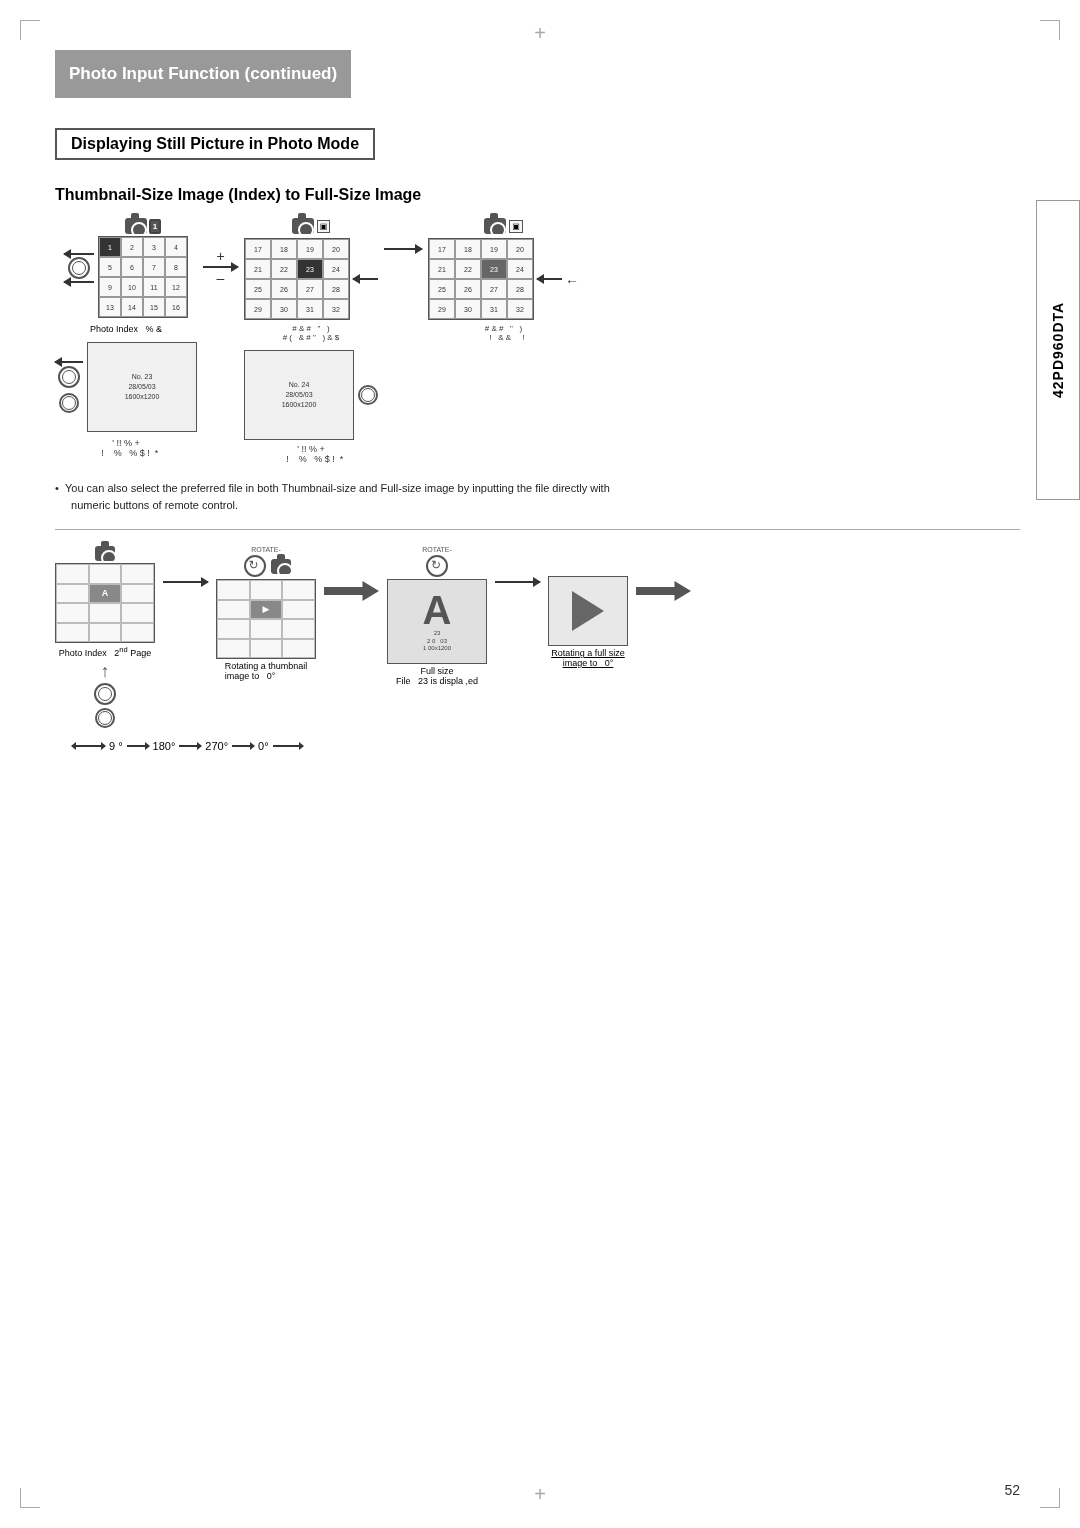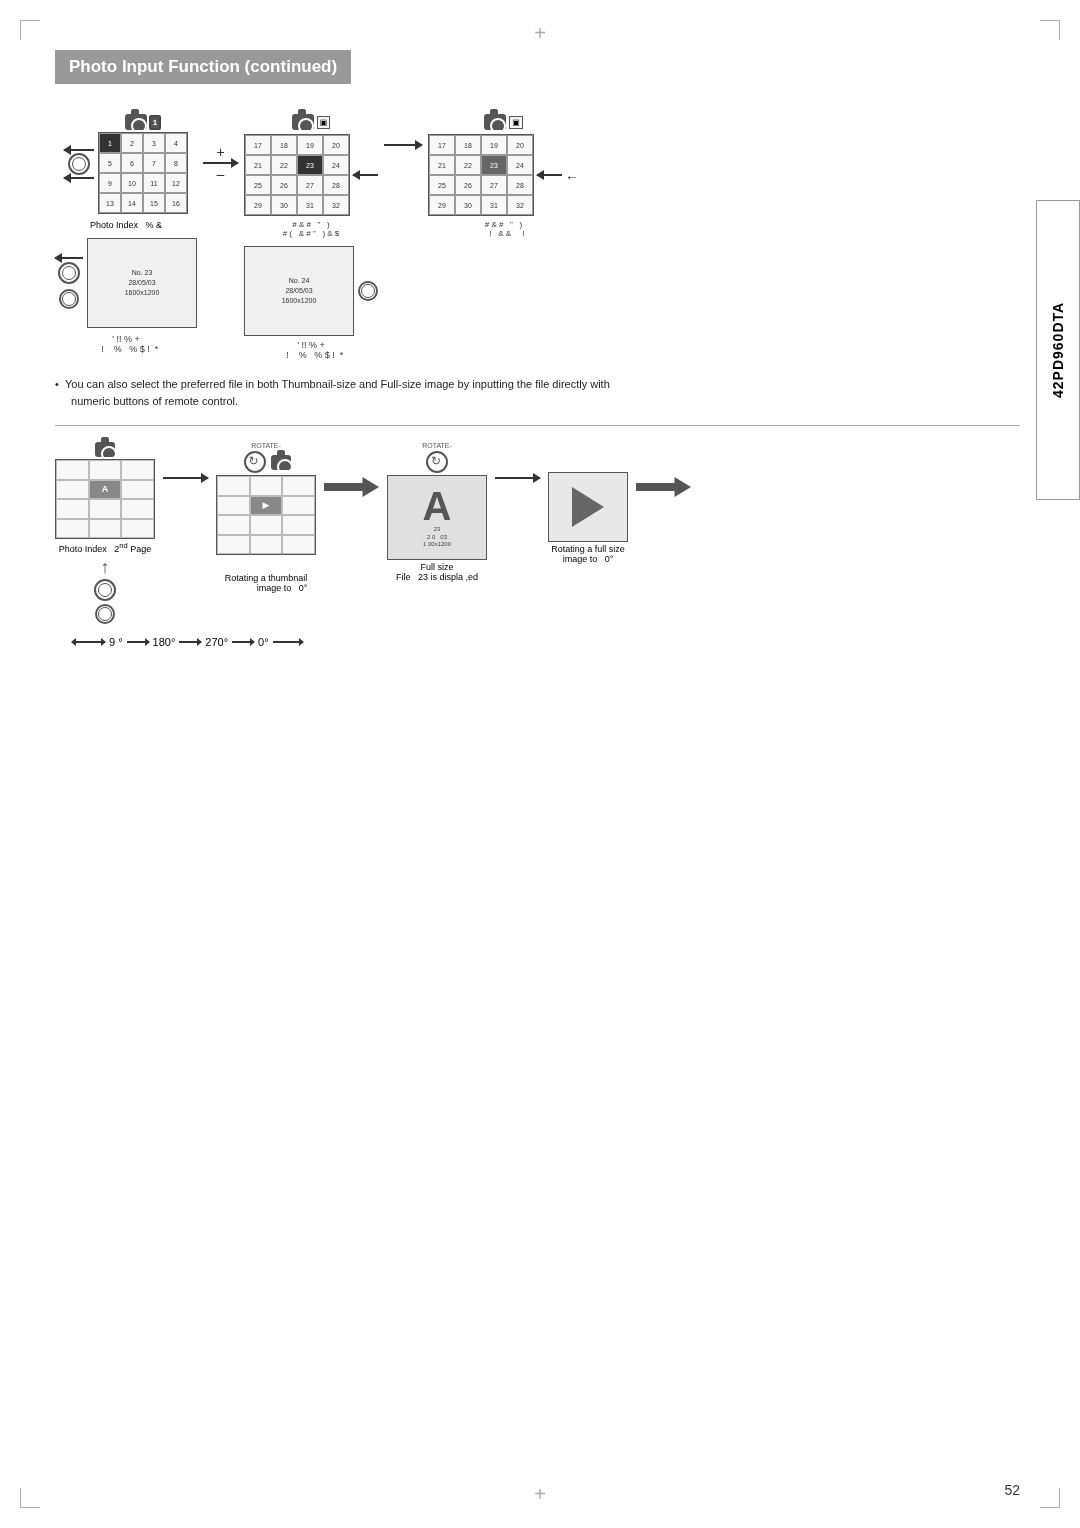--- a/index.html
+++ b/index.html
@@ -68,21 +68,21 @@
       color: #fff;
       padding: 6px 14px;
       font-size: 20px;
       font-weight: bold;
       display: inline-block;
       margin-bottom: 12px;
     }
     .section-header-gray {
       background: #999;
       color: #fff;
-      padding: 7px 14px;
+      padding: 14px 14px;
       font-size: 17px;
       font-weight: bold;
       display: inline-block;
       margin-bottom: 12px;
     }
     .section-header-outline {
       border: 2px solid #555;
       color: #000;
       padding: 5px 14px;
       font-size: 16px;
@@ -500,21 +500,29 @@
 
 <div class="main-content">
 
 
   <div class="section-block">
     <div class="section-header-gray">
       <span>Photo Input Function (continued)</span>
     </div>
   </div>
 
-
+  <div class="section-block">
+    <div class="section-header-outline">
+      <span>Displaying Still Picture in Photo Mode</span>
+    </div>
+  </div>
+
+  <div class="subsection-title">
+    <span>Thumbnail-Size Image (Index) to Full-Size Image</span>
+  </div>
 
   <div class="diagram-area">
     <div style="display:flex; align-items:flex-start; gap:6px; flex-wrap:wrap;">
 
       <div style="display:flex; flex-direction:column; align-items:center; gap:4px;">
 
         <div style="display:flex; align-items:center; gap:4px;">
 
           <div style="display:flex; flex-direction:column; align-items:center; gap:2px;">
             <div class="arrow-left" style="width:30px;"></div>
@@ -705,21 +713,21 @@
           <div class="grid-cell has-play">▶</div>
           <div class="grid-cell"></div>
           <div class="grid-cell"></div>
           <div class="grid-cell"></div>
           <div class="grid-cell"></div>
           <div class="grid-cell"></div>
           <div class="grid-cell"></div>
           <div class="grid-cell"></div>
         </div>
       </div>
-      <div style="font-size:9px; margin-top:18px; text-align:right;">Rotating a thumbnail<br>image to &nbsp; 0°</div>
+      <div style="font-size:9px; margin-top:2px; text-align:left;">Rotating a thumbnail<br>image to &nbsp; 0°</div>
     </div>
 
     <div style="display:flex; align-items:center; margin-top:35px;">
       <div class="big-arrow-right" style="width:55px; height:20px;"></div>
     </div>
 
     <div style="display:flex; flex-direction:column; align-items:center;">
       <span class="rotate-label">ROTATE-</span>
       <div style="display:flex; align-items:center; gap:3px; margin-bottom:2px;">
         <div class="rotate-btn"></div>
@@ -728,21 +736,21 @@
         <div class="fullsize-a-letter">A</div>
         <div class="fullsize-a-info">23<br>2 0 &nbsp; 03<br>1 00x1200</div>
       </div>
       <div style="font-size:9px; margin-top:2px; text-align:center;">Full size<br>File &nbsp; 23 is displa ,ed</div>
     </div>
 
     <div style="display:flex; align-items:center; margin-top:35px;">
       <div class="arrow-right-long" style="width:45px;"></div>
     </div>
 
-    <div style="display:flex; flex-direction:column; align-items:center;">
+    <div style="display:flex; flex-direction:column; align-items:center;text-decoration:underline;">
       <div style="height:30px;"></div>
       <div class="play-symbol-box">
         <div class="play-triangle"></div>
       </div>
       <div style="font-size:9px; margin-top:2px; text-align:center;">Rotating a full size<br>image to &nbsp; 0°</div>
     </div>
 
     <div style="display:flex; align-items:center; margin-top:35px;">
       <div class="big-arrow-right" style="width:55px; height:20px;"></div>
     </div>

